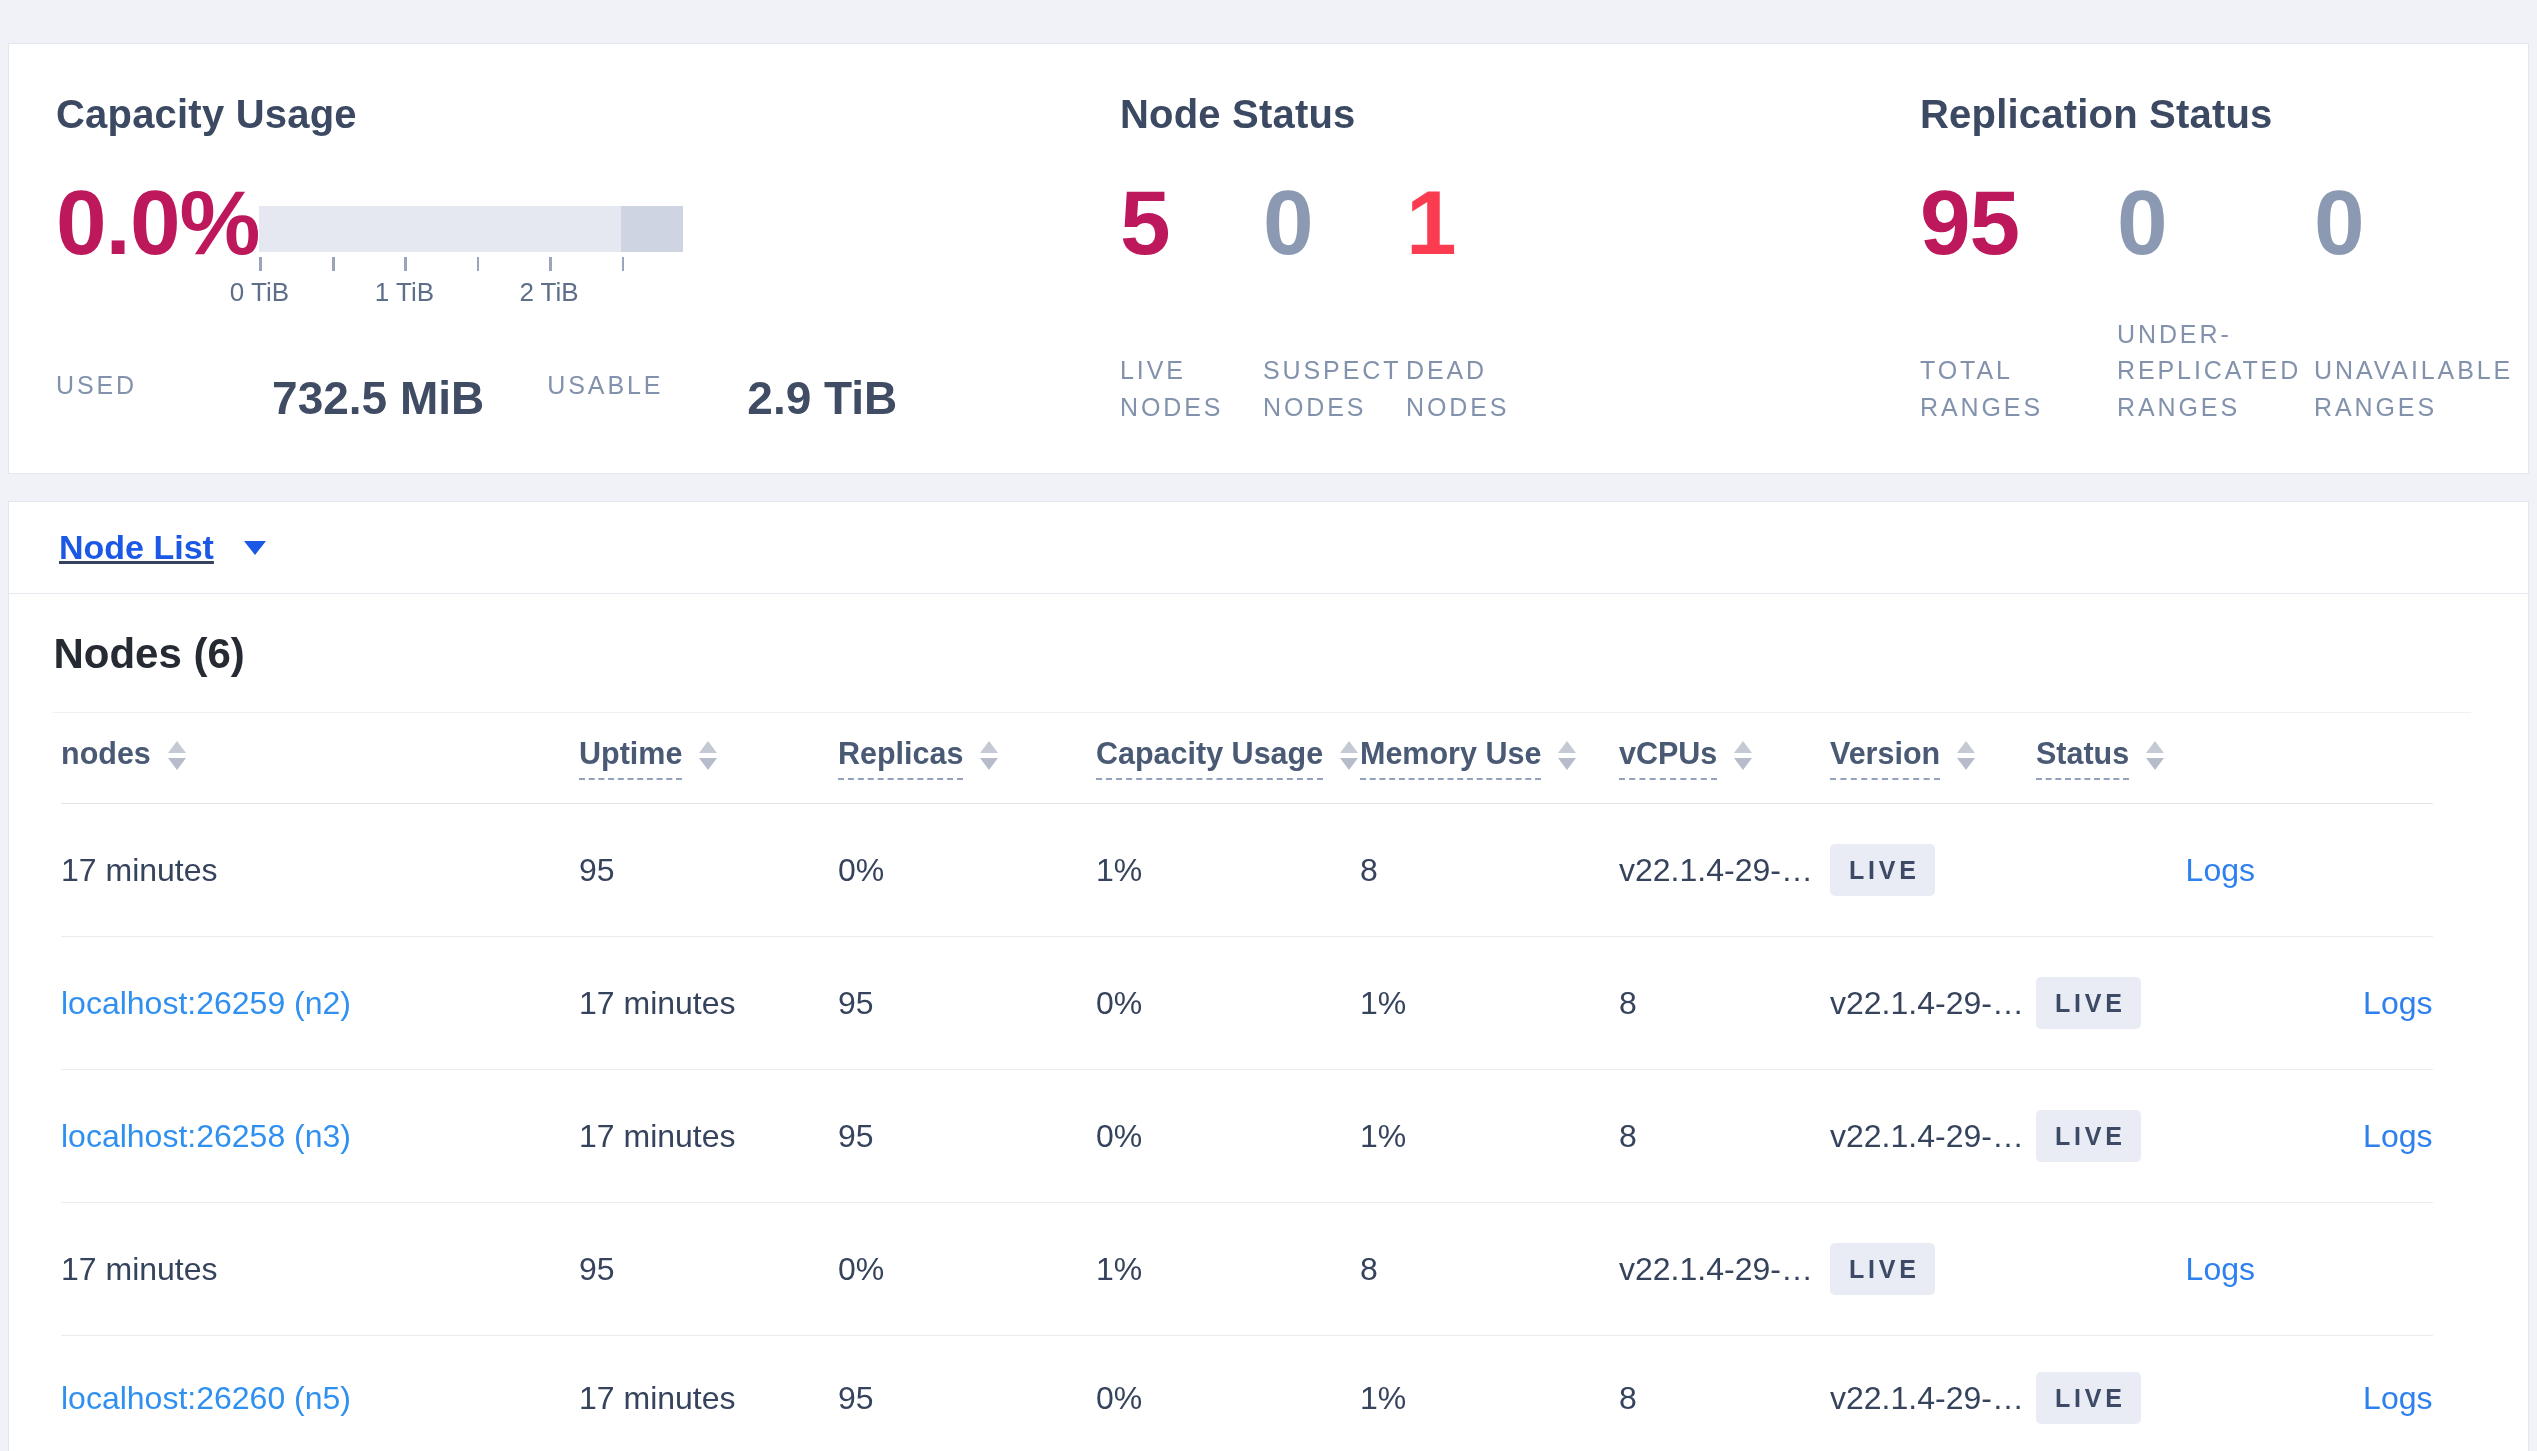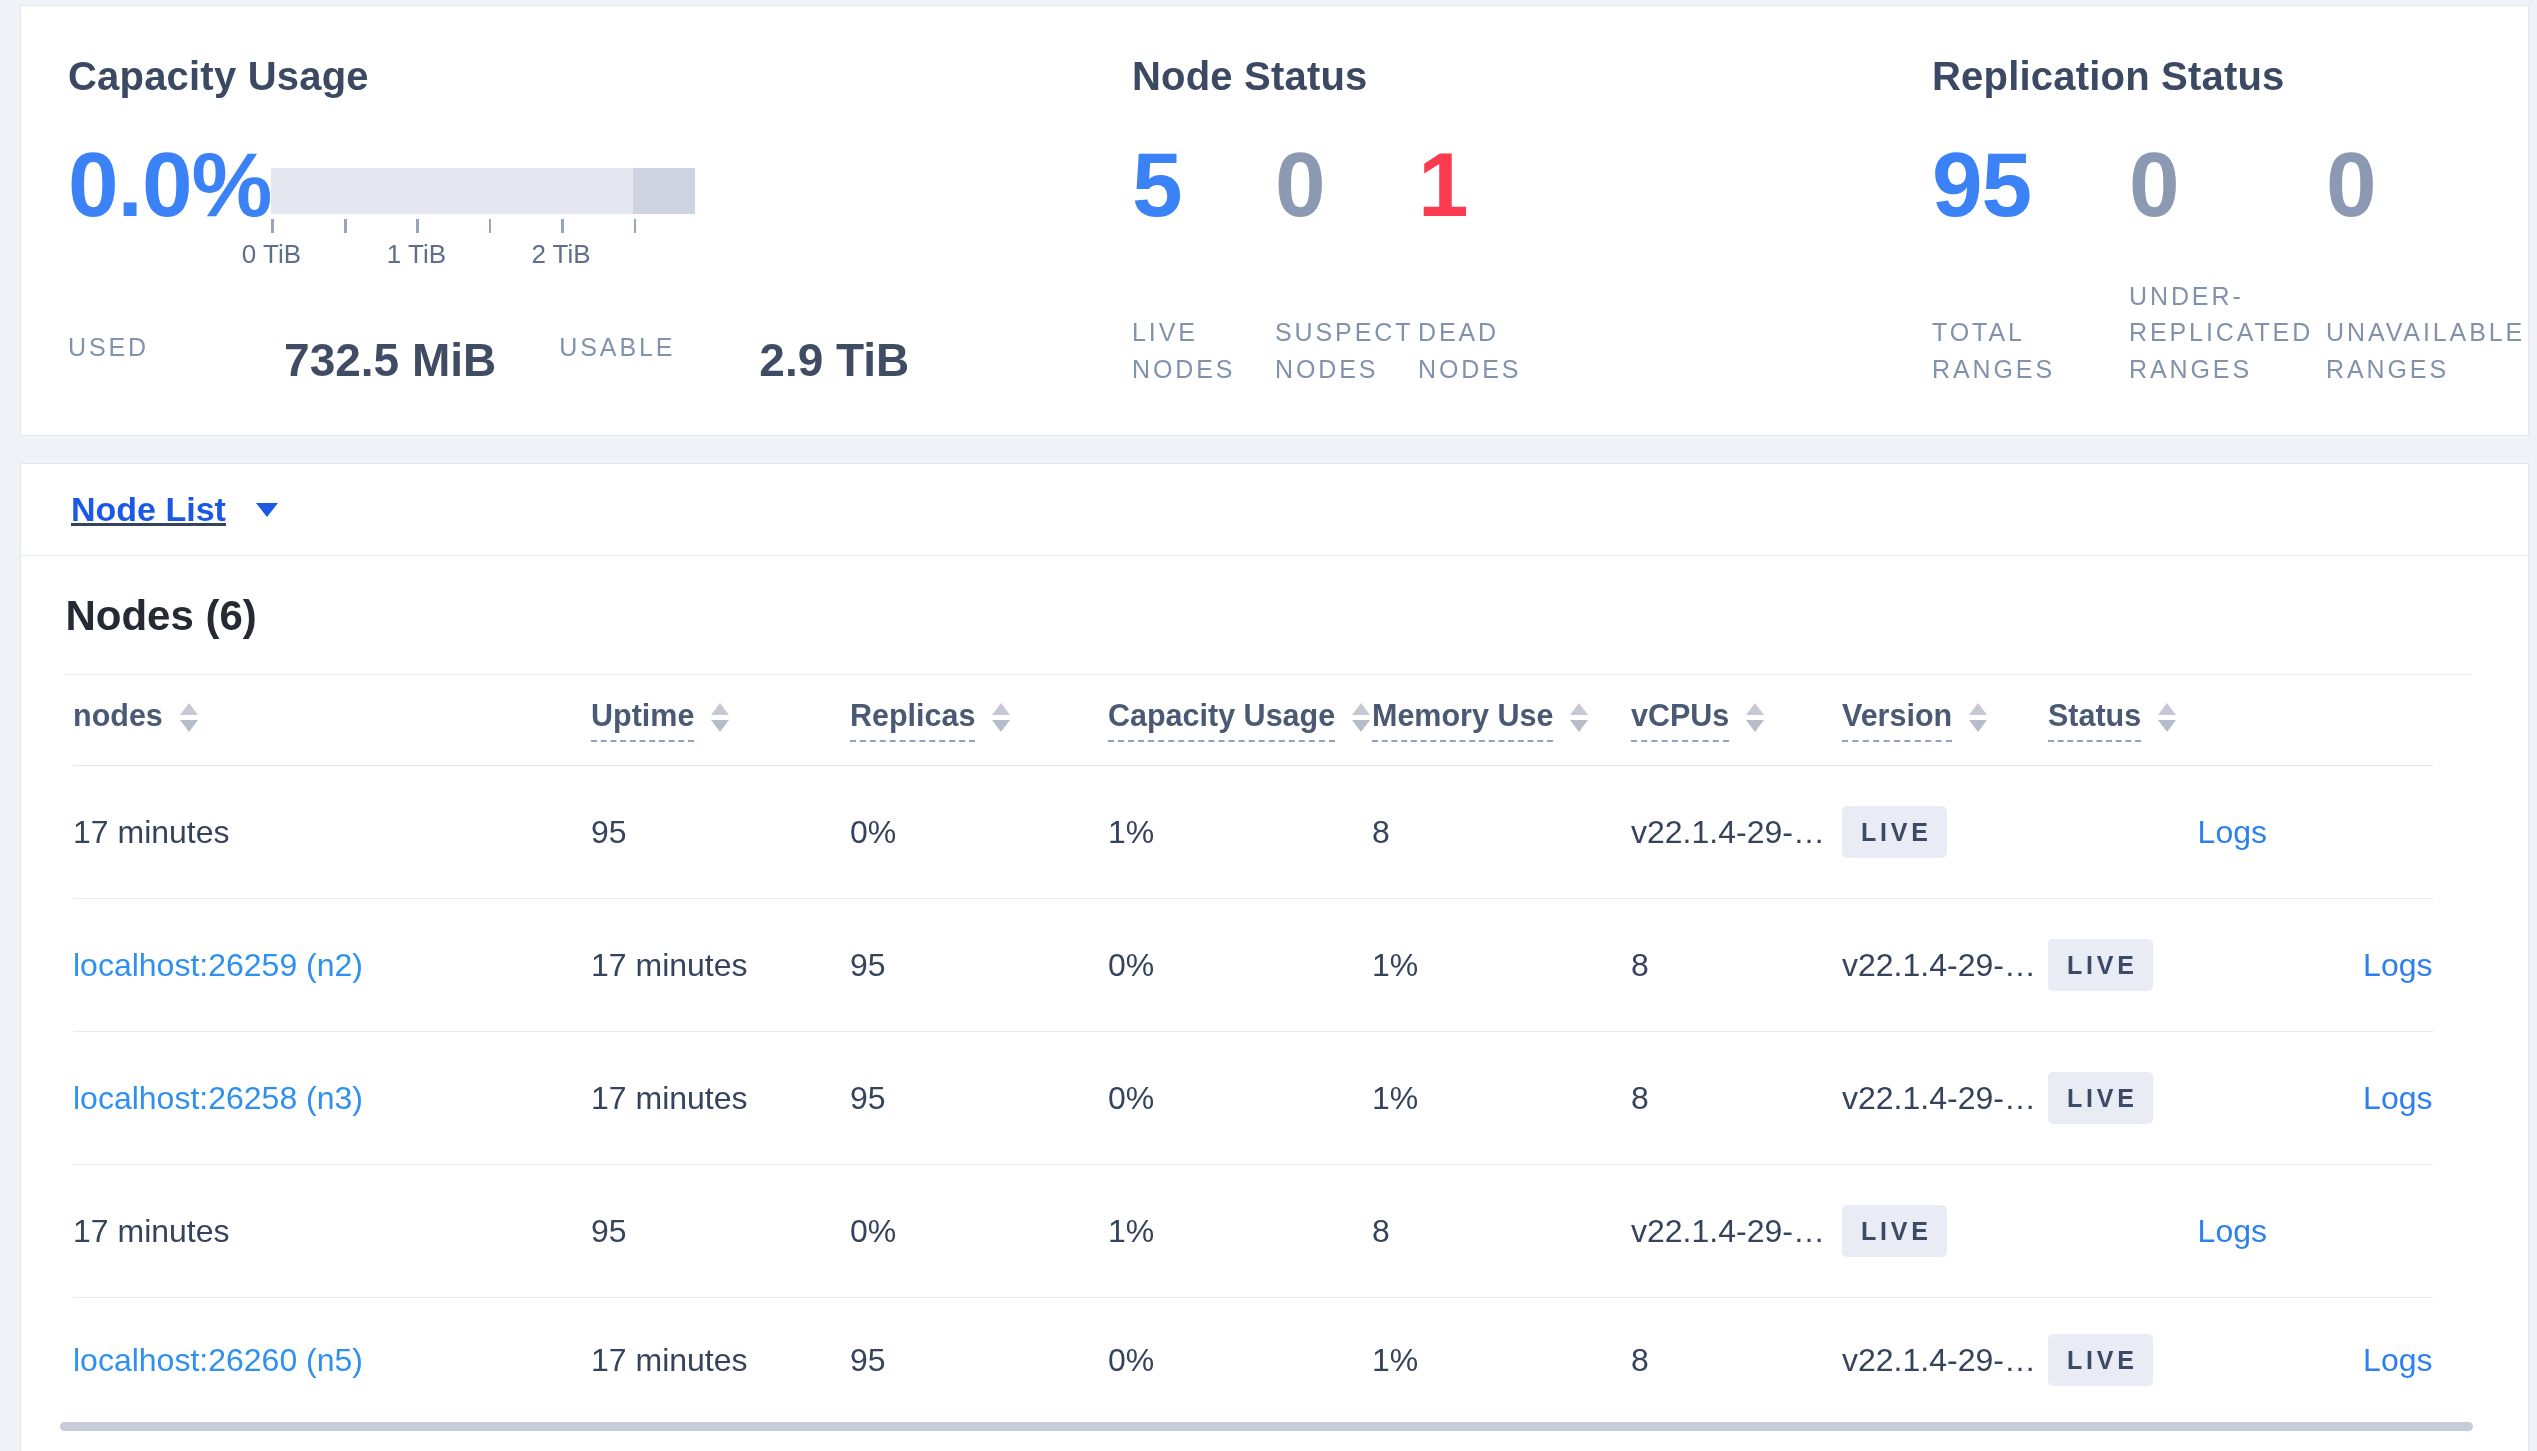--- a/index.html
+++ b/index.html
@@ -4,34 +4,34 @@
 <style>
   * { margin:0; padding:0; box-sizing:border-box; }
   html,body { width:2538px; height:1452px; overflow:hidden; }
   body {
     background:#f1f2f7;
     font-family:"Liberation Sans","DejaVu Sans",sans-serif;
     color:#36435c;
     position:relative;
   }
   .card {
-    position:absolute; left:20px; right:9.5px;
-    background:#ffffff; border:1px solid #e3e6f0;
+    position:absolute; left:8px; right:9.5px;
+    background:#ffffff; border:1px solid #e3e6f0;margin-top:38px;
   }
   
   #overview-card { top:4.8px; height:431px; padding:48px 0 0 47px; display:flex; }
   .sec-title { font-size:40px; font-weight:600; color:#3c4962; letter-spacing:0.2px; }
   .section { display:flex; flex-direction:column; }
   .sec-capacity { width:1064px; }
   .sec-nodes   { width:800px; }
   .sec-repl    { flex:1; }
   .stats-area { margin-top:46px; height:242px; display:flex; }
   .cap-col { display:flex; flex-direction:column; height:242px; width:100%; }
   .cap-row1 { display:flex; align-items:flex-start; }
-  .big-num { font-size:91px; line-height:0.88; font-weight:600; color:#3b82f6; letter-spacing:-1px; }
+  .big-num { font-size:91px; line-height:0.88; font-weight:600; color:#be185d; letter-spacing:-1px; }
   .tone-muted { color:#8b99b3; }
   .tone-red { color:#fb3b4f; }
   .pct { min-width:155px; }
   .gauge { margin-top:23px; width:424px; position:relative; }
   .gauge-bar { display:flex; height:46px; width:100%; }
   .gauge-seg-light { width:85.3%; background:#e6e8f1; }
   .gauge-seg-dark  { width:14.7%; background:#cfd4e3; }
   .gauge-ticks { position:relative; height:21px; }
   .gauge-ticks i { position:absolute; top:5.7px; width:2.9px; height:13.3px; background:#9aa5bc; }
   .gauge-labels { position:relative; height:32px; }

